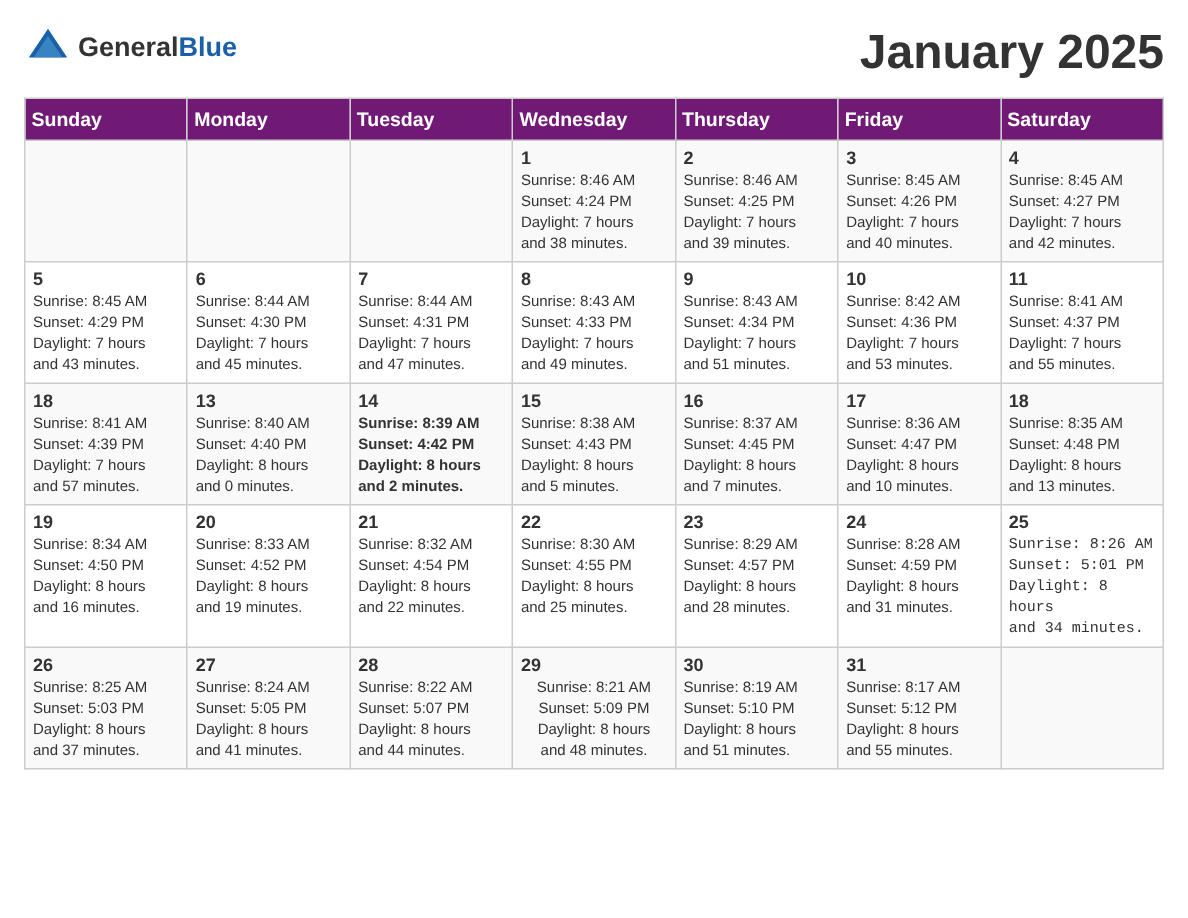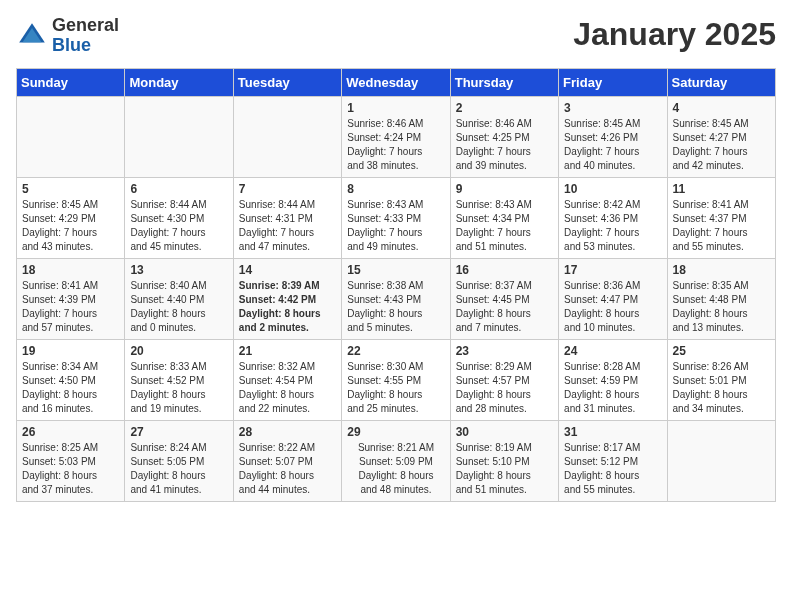--- a/index.html
+++ b/index.html
@@ -16,21 +16,21 @@
       align-items: flex-start;
       margin-bottom: 12px;
     }
     .logo {
       display: flex;
       align-items: center;
       gap: 4px;
     }
     .logo-text {
       display: flex;
-      flex-direction: column;
+      flex-direction: row;
       line-height: 1.1;
     }
     .logo-general {
       font-size: 18px;
       font-weight: bold;
       color: #333;
     }
     .logo-blue {
       font-size: 18px;
       font-weight: bold;
@@ -51,21 +51,21 @@
     .location-title {
       font-size: 16px;
       color: #555;
     }
     .calendar {
       width: 100%;
       border-collapse: collapse;
       border: 1px solid #ccc;
     }
     .calendar th {
-      background: #1d4ed8;
+      background: #701a75;
       color: #fff;
       font-size: 13px;
       font-weight: bold;
       padding: 6px 4px;
       text-align: left;
       border: 1px solid #ccc;
     }
     .calendar td {
       vertical-align: top;
       border: 1px solid #ccc;
@@ -302,21 +302,21 @@
         </td>
         <td>
           <span class="day-number">24</span>
           <div class="day-info" style="white-space: pre-line;">Sunrise: 8:28 AM
 Sunset: 4:59 PM
 Daylight: 8 hours
 and 31 minutes.</div>
         </td>
         <td>
           <span class="day-number">25</span>
-          <div class="day-info" style="white-space: pre-line;">Sunrise: 8:26 AM
+          <div class="day-info" style="white-space: pre-line; font-family: Liberation Mono, monospace;">Sunrise: 8:26 AM
 Sunset: 5:01 PM
 Daylight: 8 hours
 and 34 minutes.</div>
         </td>
       </tr>
       <tr>
         <td>
           <span class="day-number">26</span>
           <div class="day-info" style="white-space: pre-line;">Sunrise: 8:25 AM
 Sunset: 5:03 PM

